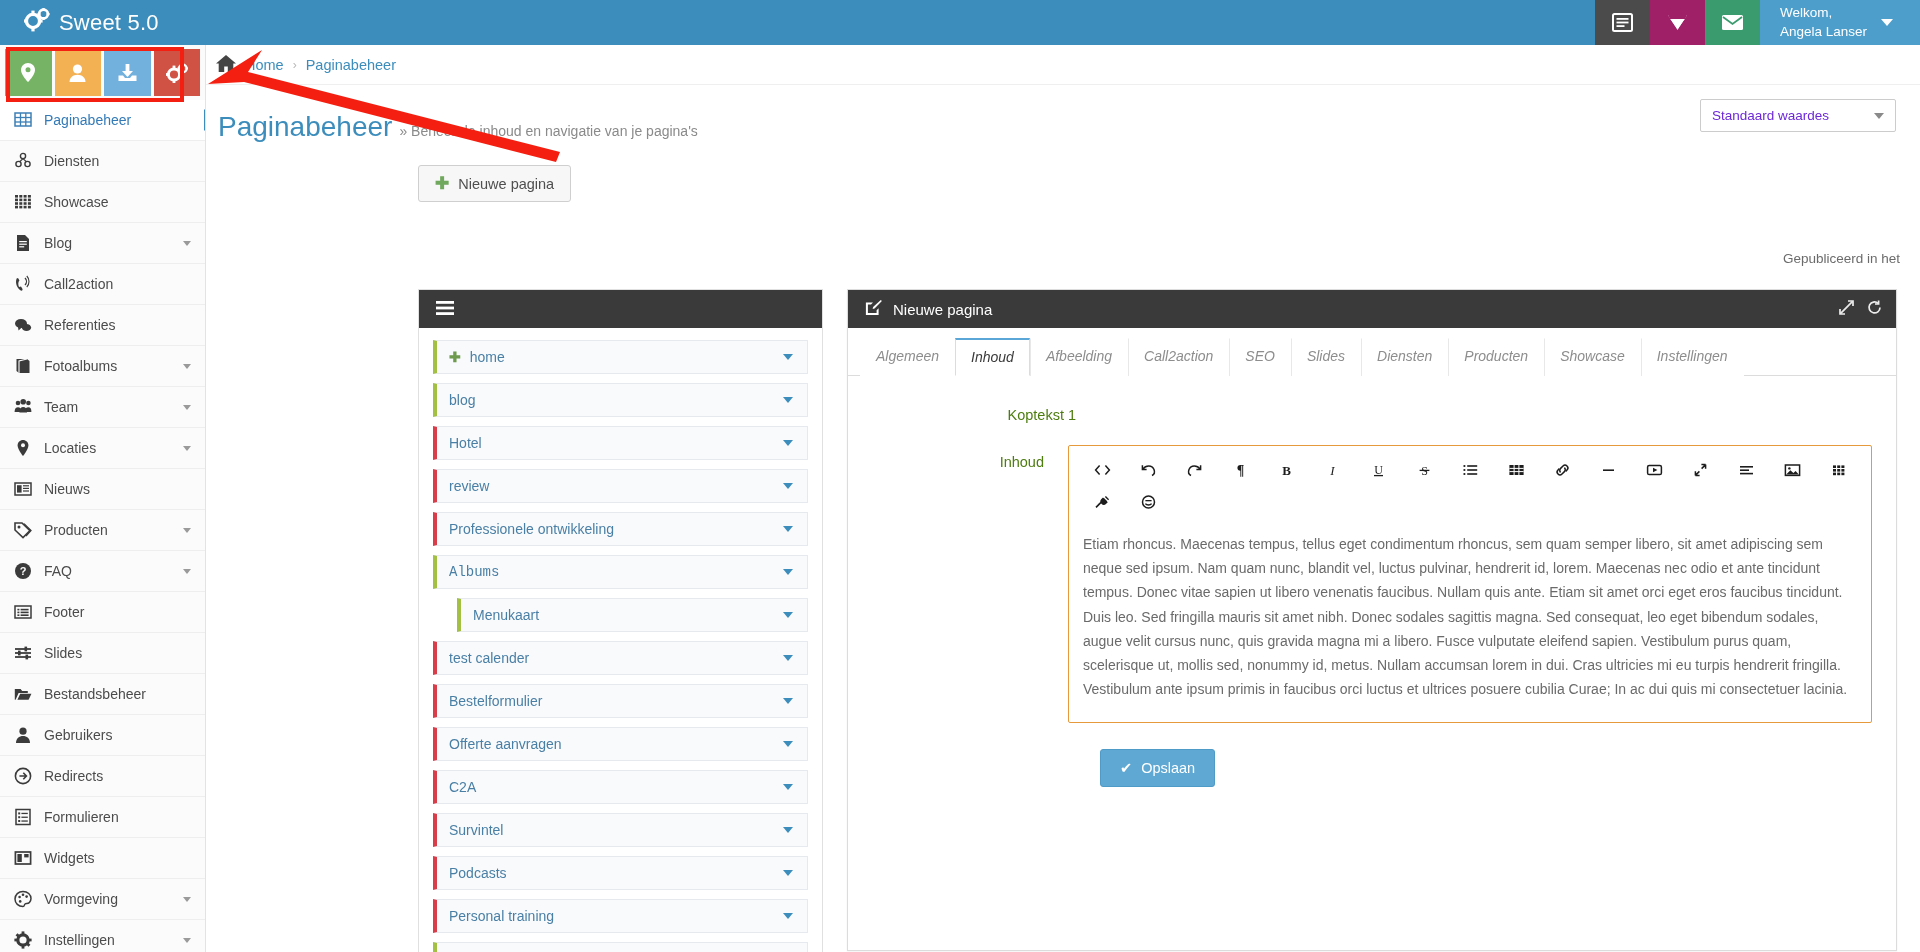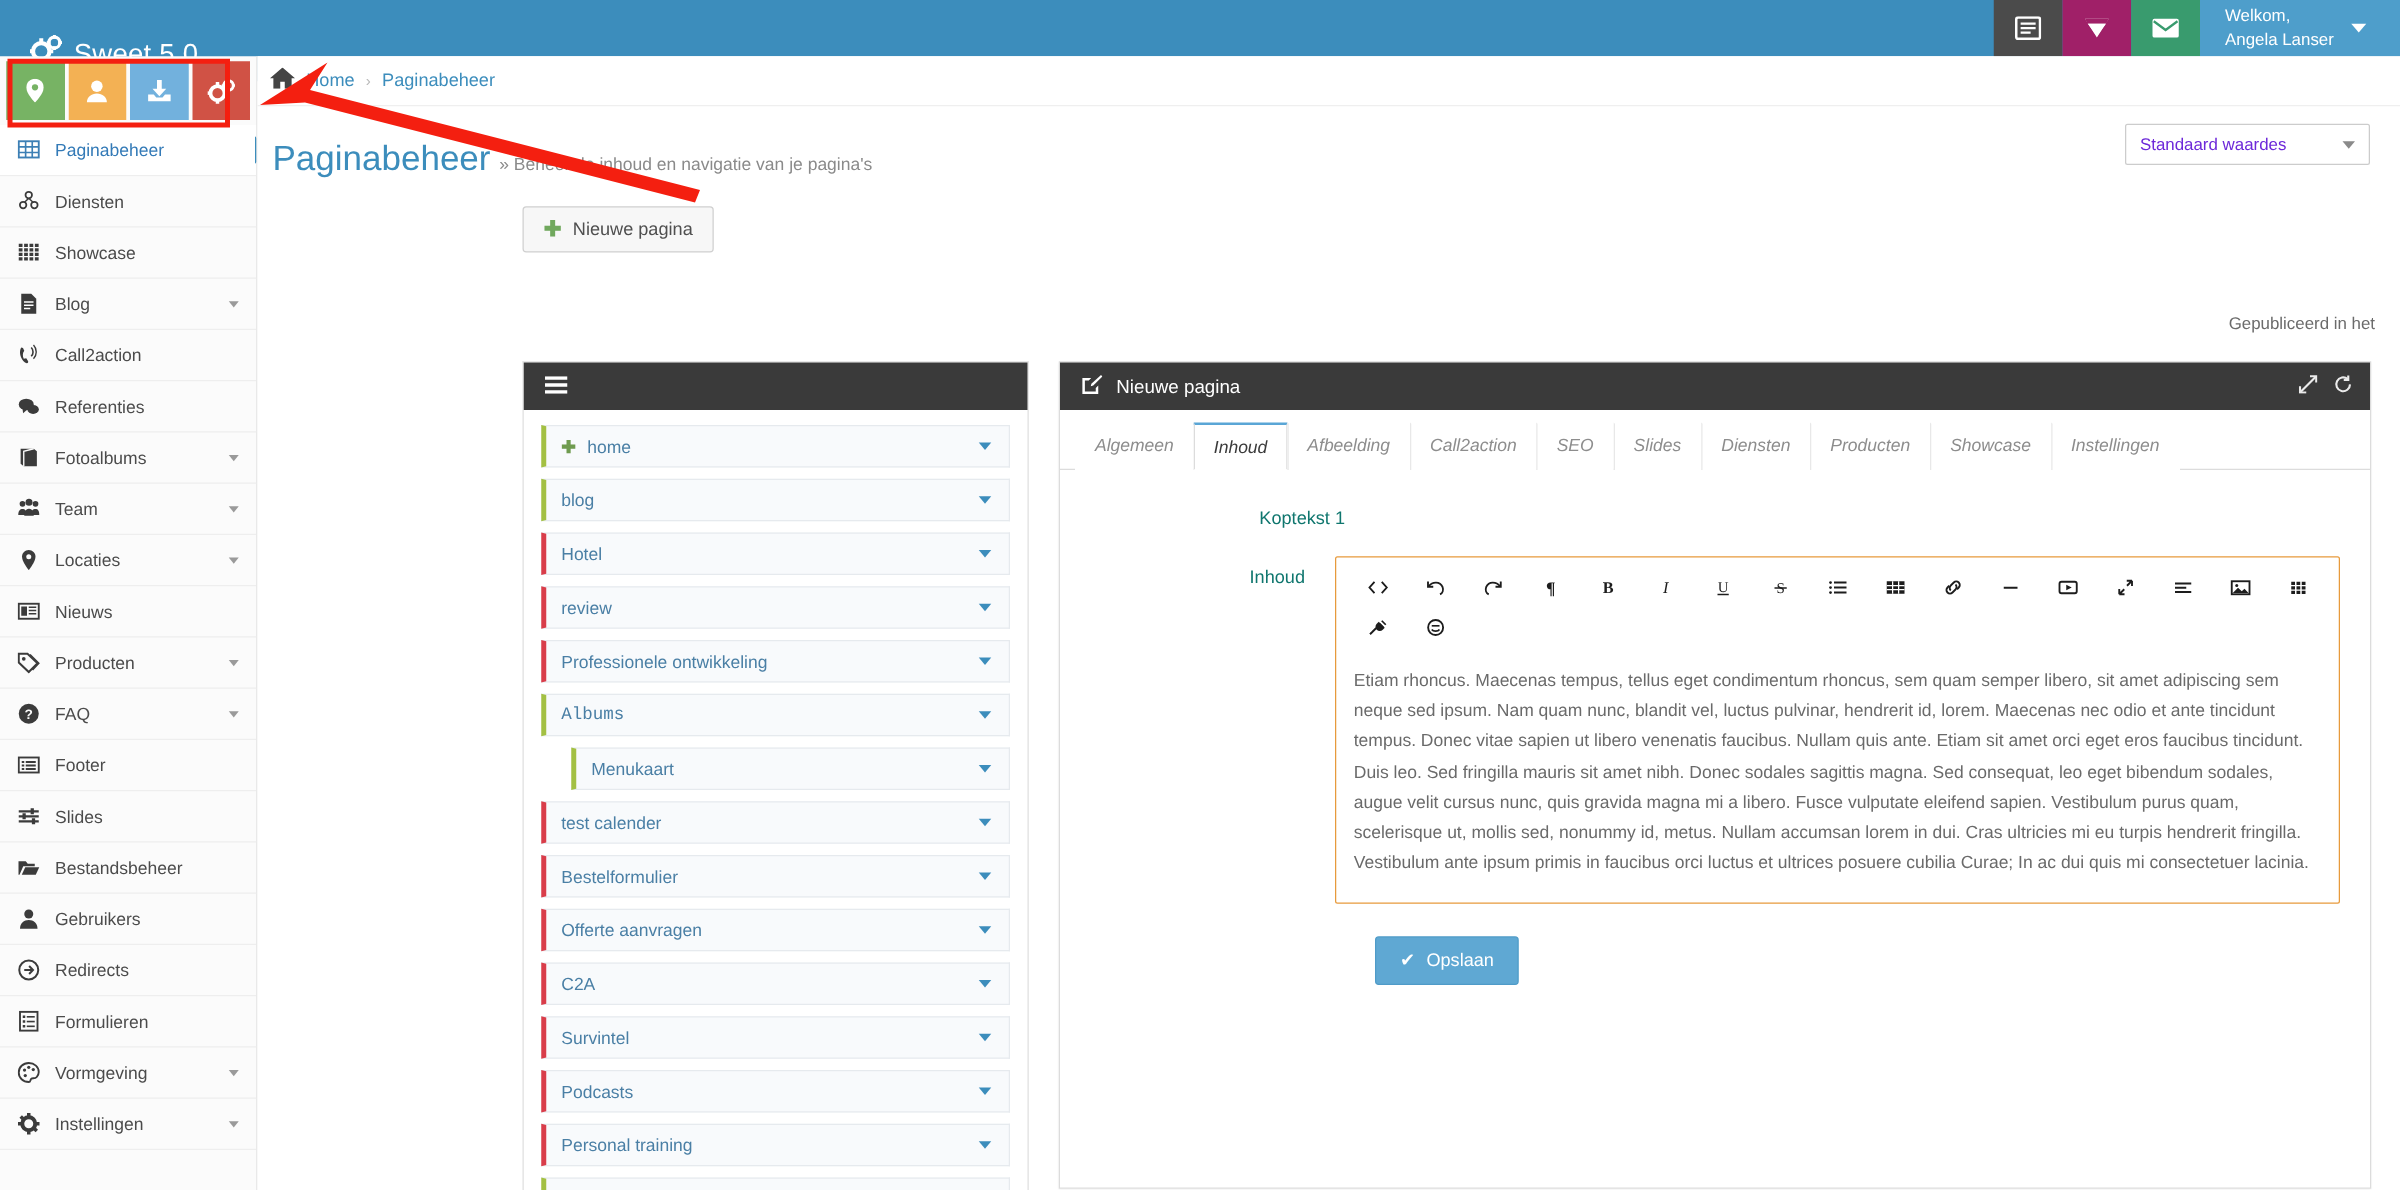--- a/index.html
+++ b/index.html
@@ -13,21 +13,21 @@
     color: #555;
   }
   
   .topbar {
     position: absolute; top: 0; left: 0; width: 1920px; height: 45px;
     background: #3c8dbc; display: flex; align-items: stretch;
   }
   .brand {
     width: 206px; height: 45px; background: #3c8dbc; color: #fff;
     display: flex; align-items: center; gap: 9px; padding-left: 24px;
-    font-size: 22px; font-weight: 400; letter-spacing: .2px; margin-top: 20px;
+    font-size: 22px; font-weight: 400; letter-spacing: .2px;
   }
   .brand svg { flex: none; }
   .topbar-spacer { flex: 1; }
   .topbar-btn {
     width: 55px; display: flex; align-items: center; justify-content: center;
     color: #fff; cursor: pointer;
   }
   .tb-dark { background: #4b4b4b; }
   .tb-purple { background: #a02068; }
   .tb-green { background: #399b6e; }
@@ -168,21 +168,21 @@
     border-left: 1px solid #e8e8e8;
   }
   .tab:first-child { border-left: 1px solid transparent; }
   .tab.active {
     color: #3a3a3a; border: 1px solid #dcdcdc; border-bottom: 1px solid #fff;
     border-top: 2px solid #5aa6d6;
   }
   .form-row { display: flex; align-items: flex-start; padding: 22px 24px 0 0; }
   .form-label {
     width: 252px; text-align: right; padding-right: 24px; padding-top: 9px;
-    font-size: 14.5px; color: #0f766e;
+    font-size: 14.5px; color: #4d7c0f;
   }
   .txt-input {
     flex: 1; height: 35px; border: 1px solid #cfcfcf; border-radius: 2px;
     padding: 0 12px; font-size: 14.5px; color: #565656;
     display: flex; align-items: center; background:#fff;
   }
   .rte {
     flex: 1; border: 1px solid #e79a3c; border-radius: 2px; background: #fff;
   }
   .rte-toolbar { padding: 8px 10px 4px 10px; }
@@ -517,20 +517,30 @@
             <rect x="7.4" y="8.6" width="6.4" height="1.3" fill="#3b3b3b"></rect>
             <rect x="4.2" y="12" width="2" height="2" fill="#3b3b3b"></rect>
             <rect x="7.4" y="12.4" width="6.4" height="1.3" fill="#3b3b3b"></rect>
           </svg>
         </span>
         <span class="lbl">Formulieren</span>
       </div>
       <div class="nav-item">
         <span class="ico">
           <svg width="18" height="18" viewBox="0 0 18 18">
+            <rect x="1.4" y="3" width="15.2" height="12" fill="none" stroke="#3b3b3b" stroke-width="1.7"></rect>
+            <rect x="3.4" y="5" width="4.4" height="8" fill="#3b3b3b"></rect>
+            <rect x="10.2" y="5" width="4.4" height="3.4" fill="#3b3b3b"></rect>
+          </svg>
+        </span>
+        <span class="lbl">Widgets</span>
+      </div>
+      <div class="nav-item">
+        <span class="ico">
+          <svg width="18" height="18" viewBox="0 0 18 18">
             <path d="M9 1.4 C4.4 1.4 1 4.8 1 9 C1 13.2 4.4 16.6 9 16.6 C10.6 16.6 10.2 14.6 11 14 C12 13.2 14 14.2 15.4 12.6 C16.6 11.2 17 9.8 17 8.6 C17 4.6 13.6 1.4 9 1.4 Z" fill="none" stroke="#3b3b3b" stroke-width="1.5"></path>
             <circle cx="5.6" cy="7" r="1.3" fill="#3b3b3b"></circle>
             <circle cx="9" cy="4.8" r="1.3" fill="#3b3b3b"></circle>
             <circle cx="12.6" cy="6.6" r="1.3" fill="#3b3b3b"></circle>
             <circle cx="6.2" cy="11.4" r="1.3" fill="#3b3b3b"></circle>
           </svg>
         </span>
         <span class="lbl">Vormgeving</span>
         <span class="chev"></span>
       </div>

